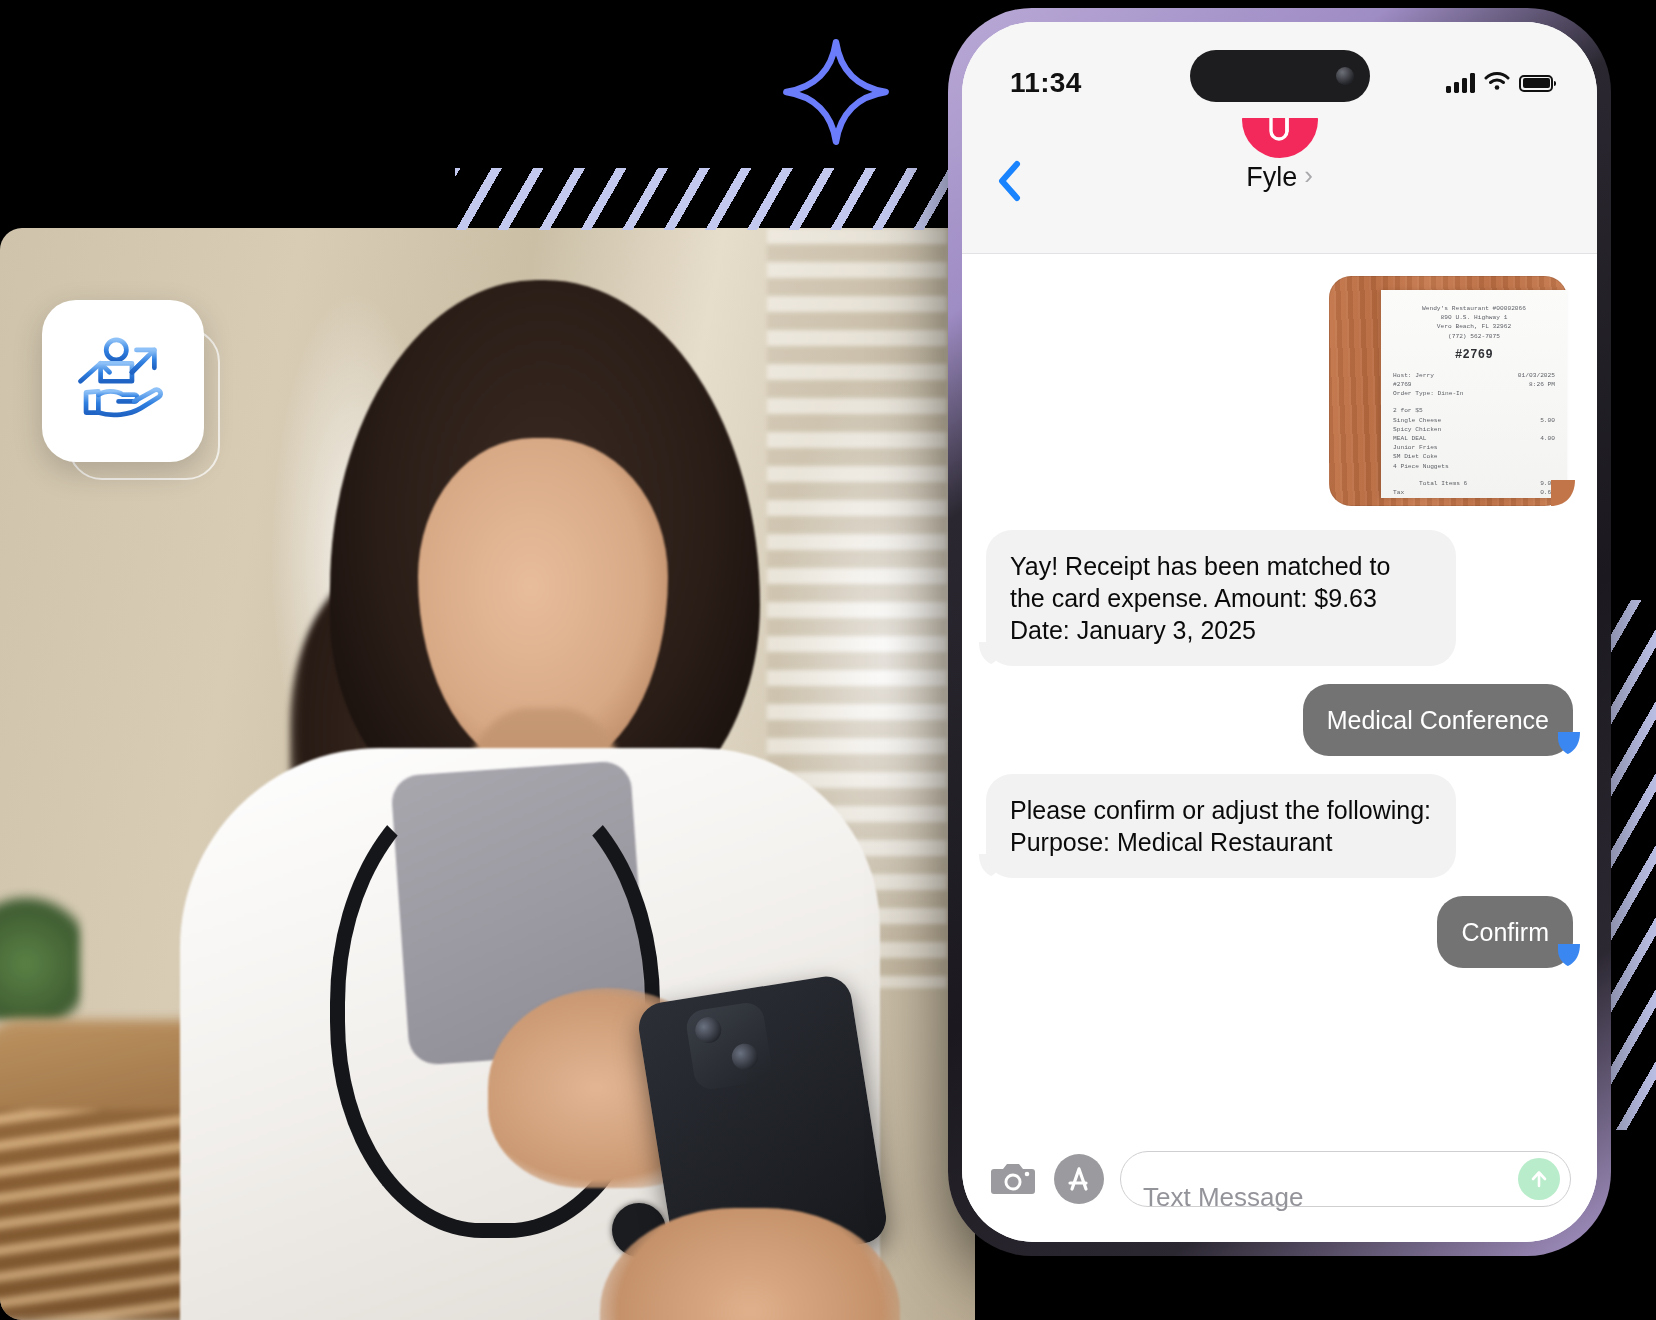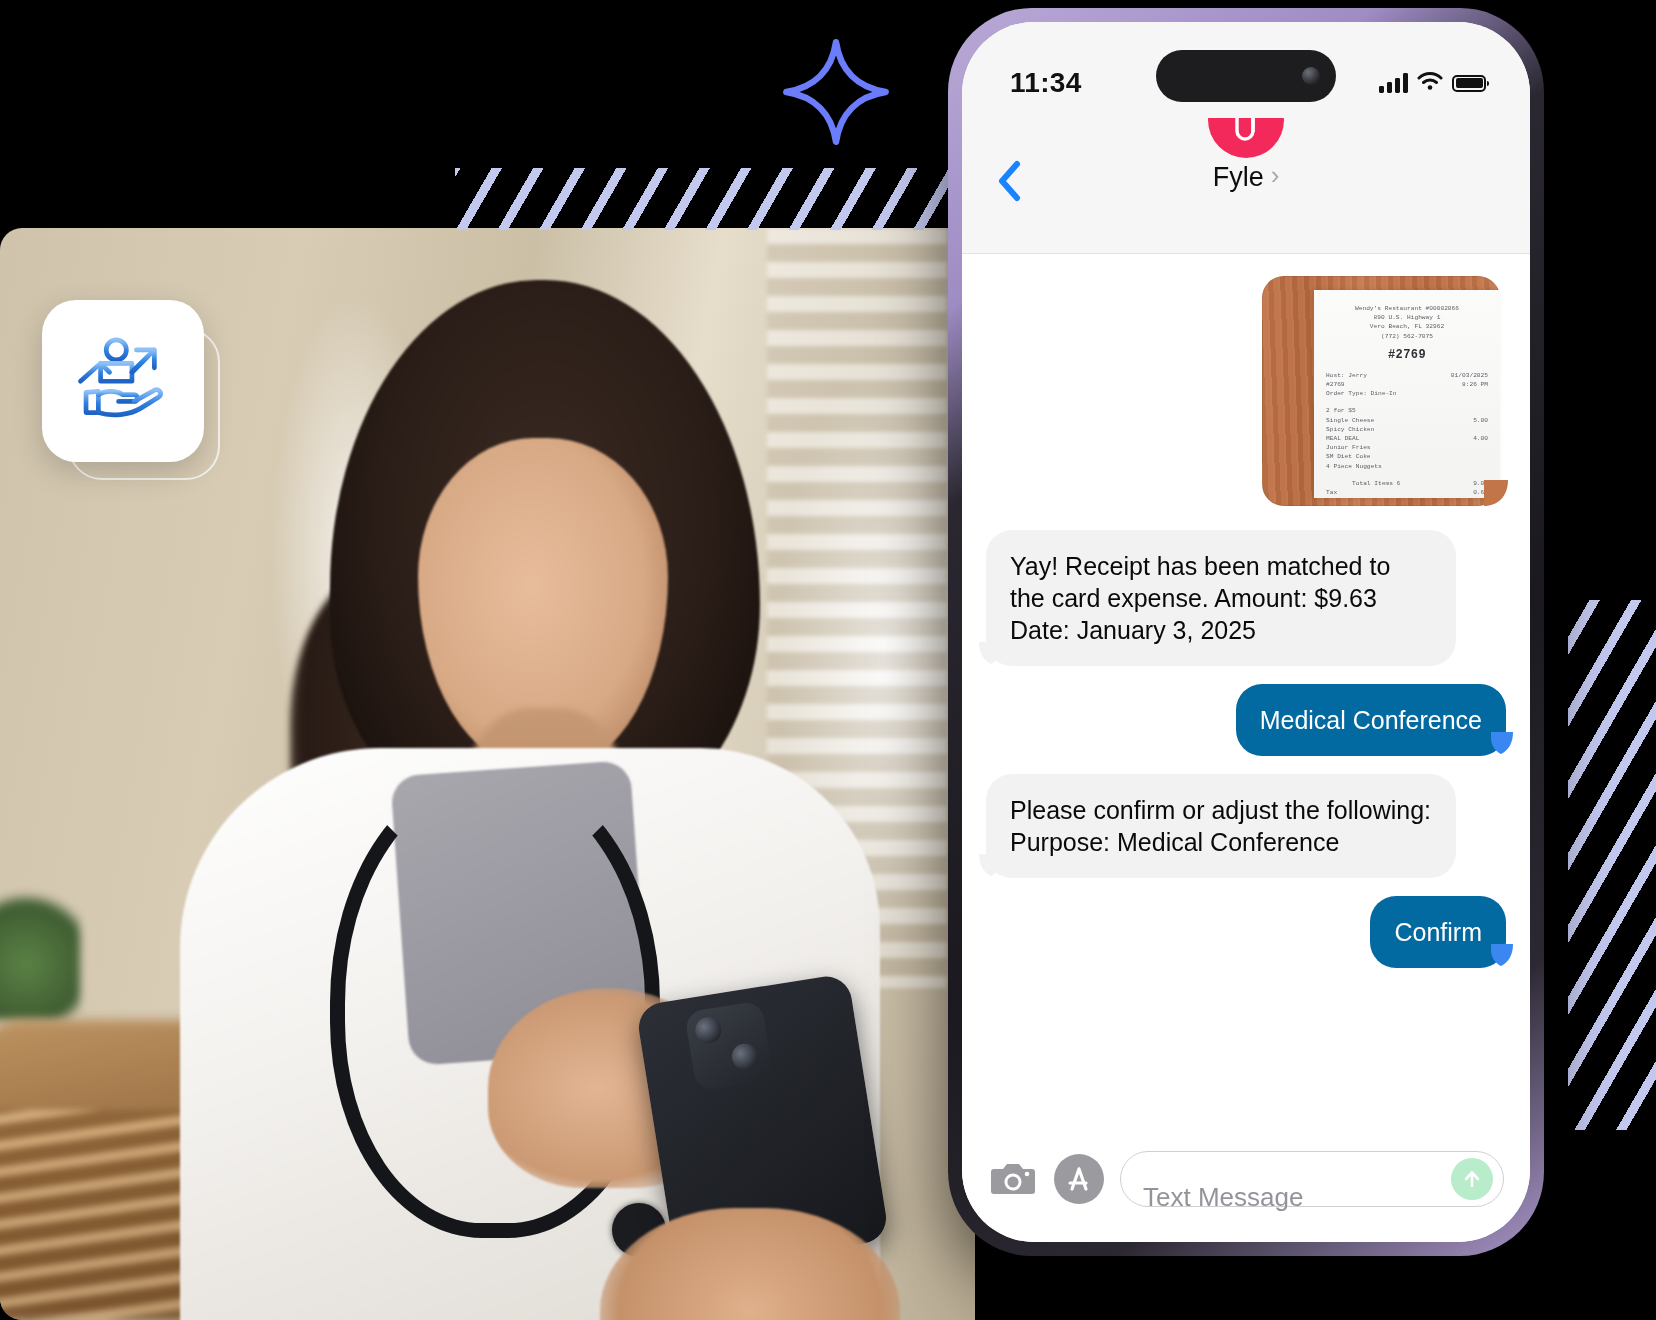--- a/index.html
+++ b/index.html
@@ -163,21 +163,21 @@
   .feature-card {
     position: absolute; left: 42px; top: 300px; width: 162px; height: 162px;
     background: #fff; border-radius: 34px; z-index: 6;
     box-shadow: 0 10px 30px rgba(0,0,0,.18);
     display:flex; align-items:center; justify-content:center;
   }
 
   
   .phone-wrap { position: absolute; left: 948px; top: 8px; z-index: 10; }
   .phone-frame {
-    position: relative; width: 596px; height: 1248px;
+    position: relative; width: 663px; height: 1248px;
     border-radius: 84px;
     background: linear-gradient(145deg,#b9a9d6 0%,#9e8cc4 18%,#2a2730 30%,#1b191f 60%,#2c2832 82%,#a895c8 100%);
     padding: 14px;
     box-shadow: 0 26px 70px rgba(0,0,0,.55);
   }
   .phone-screen {
     position: relative; width: 100%; height: 100%;
     background: #fff; border-radius: 72px; overflow: hidden;
     display: flex; flex-direction: column;
   }
@@ -228,21 +228,21 @@
   .conv { flex: 1 1 auto; background:#fff; padding: 22px 24px 0 24px; overflow:hidden; }
   .row { display:flex; margin-bottom: 18px; }
   .row.out { justify-content: flex-end; }
   .row.in  { justify-content: flex-start; }
 
   .bubble {
     max-width: 470px; padding: 20px 24px; border-radius: 26px;
     font-size: 25px; line-height: 1.28; position: relative;
   }
   .bubble.gray { background:#f2f2f3; color:#0a0a0a; }
-  .bubble.blue { background:#0369a1; color:#fff; }
+  .bubble.blue { background:#737373; color:#fff; }
   .bubble.gray::after{
     content:""; position:absolute; left:-7px; bottom:0; width:22px; height:24px;
     background:#f2f2f3; border-bottom-right-radius: 18px;
     clip-path: path("M22 24 C10 24 0 16 0 0 L22 0 Z");
   }
   .bubble.blue::after{
     content:""; position:absolute; right:-7px; bottom:0; width:22px; height:24px;
     background:#3a87f2; border-bottom-left-radius: 18px;
     clip-path: path("M0 24 C12 24 22 16 22 0 L0 0 Z");
   }
@@ -473,21 +473,21 @@
           </div>
 
           <div class="row in">
             <div class="bubble gray" style="white-space:pre-line">Yay! Receipt has been matched to the card expense. Amount: $9.63
 Date: January 3, 2025</div>
           </div>
           <div class="row out">
             <div class="bubble blue">Medical Conference</div>
           </div>
           <div class="row in">
-            <div class="bubble gray">Please confirm or adjust the following: Purpose: Medical Conference</div>
+            <div class="bubble gray">Please confirm or adjust the following: Purpose: Medical Restaurant</div>
           </div>
           <div class="row out">
             <div class="bubble blue">Confirm</div>
           </div>
 
         </div>
 
         <div class="inputbar">
           <span class="circ-icon">
             <svg width="46" height="38" viewBox="0 0 46 38" aria-hidden="true">

